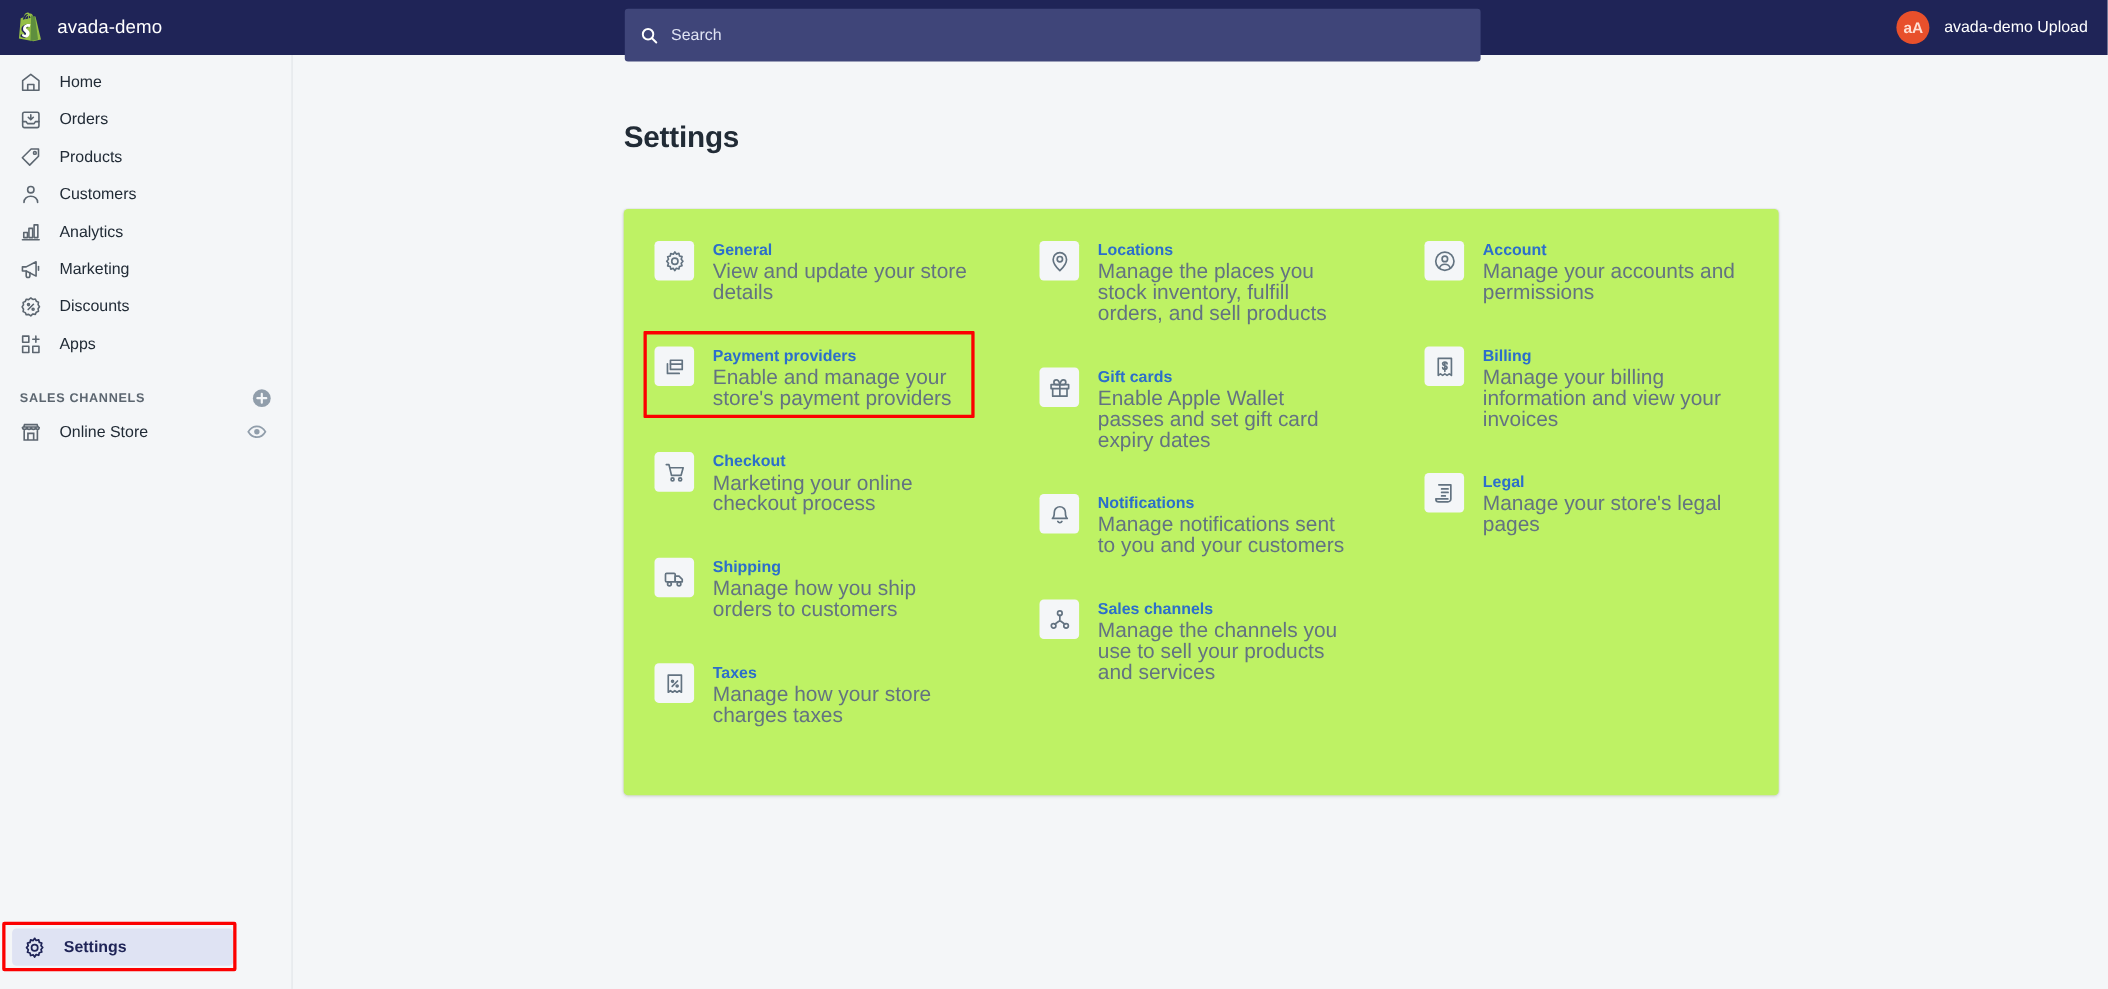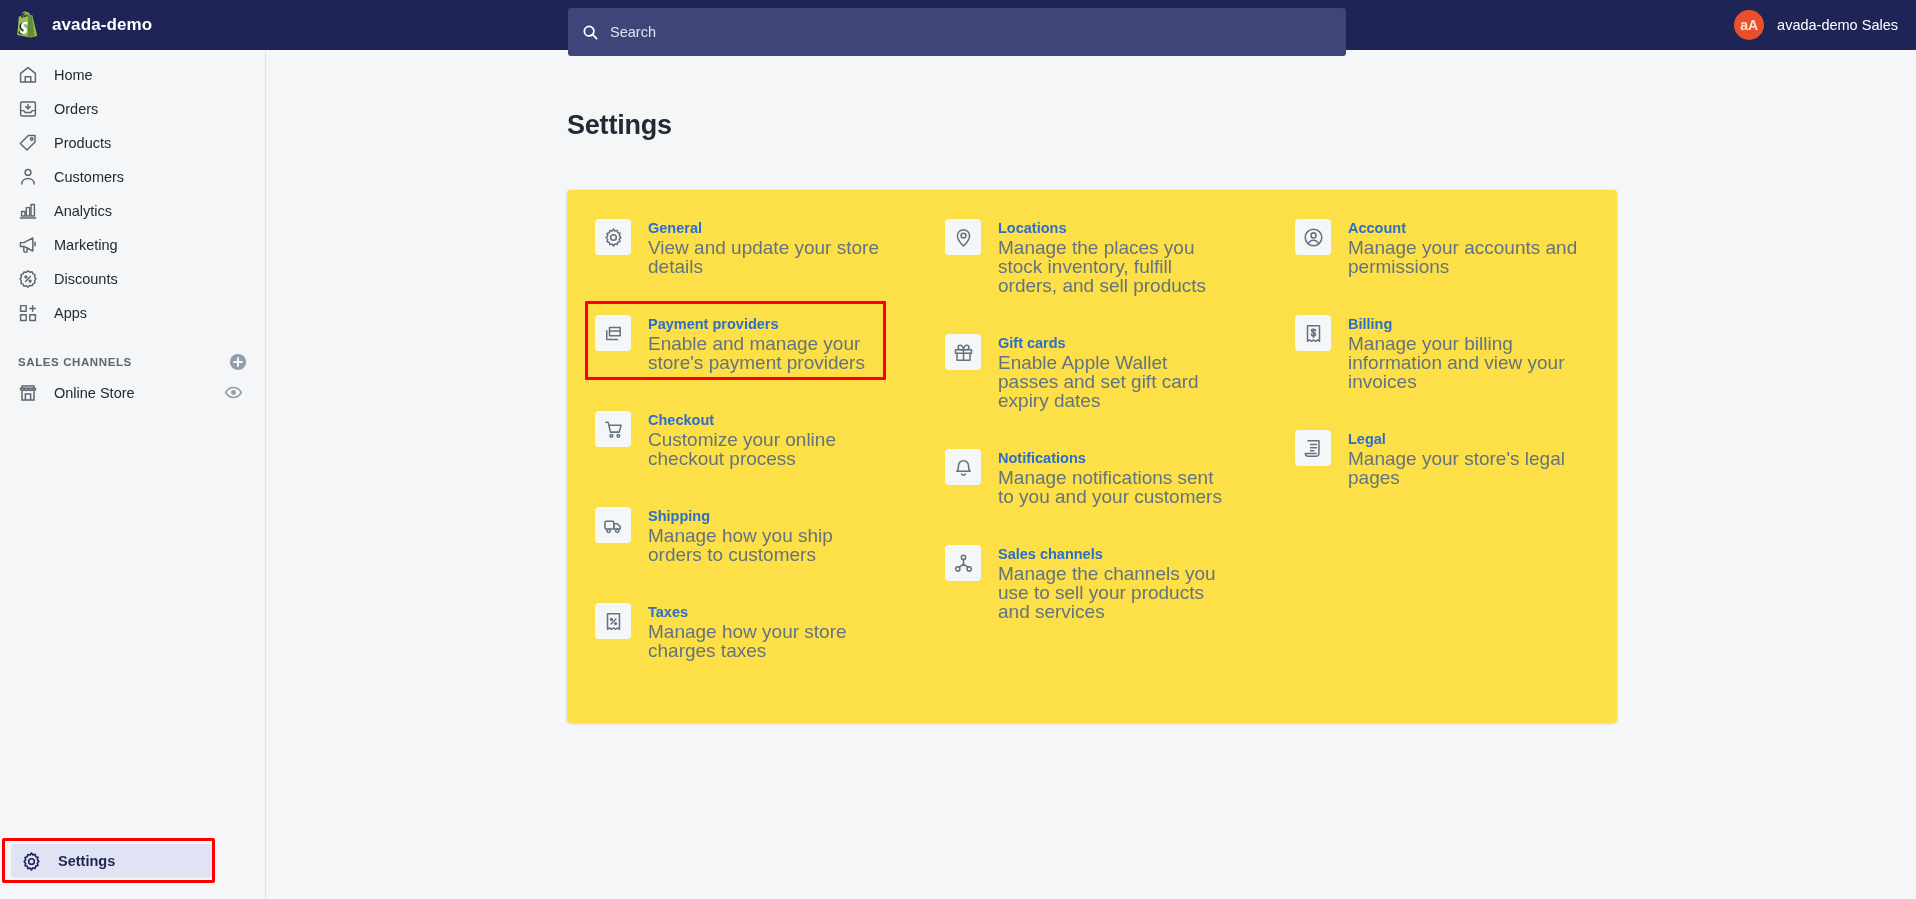--- a/index.html
+++ b/index.html
@@ -17,21 +17,21 @@
     background: #1f2457;
     display: flex; align-items: center;
   }
   #brand {
     display: flex; align-items: center;
     width: 266px; height: 50px;
     padding-left: 14px; gap: 12px;
   }
   #brand .logo { width: 26px; height: 28px; flex: none; }
   #brand .name {
-    color: #ffffff; font-size: 17px; font-weight: bold;
+    color: #ffffff; font-size: 17px; font-weight: normal;
     letter-spacing: .1px; white-space: nowrap;
   }
   #searchbox {
     position: absolute; left: 568px; top: 8px;
     width: 778px; height: 48px;
     background: #3f4579; border-radius: 3px;
     display: flex; align-items: center; gap: 11px;
     padding-left: 14px; cursor: text;
   }
   #searchbox .sicon { width: 17px; height: 17px; flex: none; }
@@ -104,21 +104,21 @@
   #main { position: absolute; top: 50px; left: 267px; width: 1649px; height: 849px; }
   #pagetitle {
     position: absolute; left: 300px; top: 60px;
     font-size: 27px; font-weight: 600; color: #212b36;
     letter-spacing: -.2px;
   }
 
   #card {
     position: absolute; left: 300px; top: 140px;
     width: 1050px; height: 533px;
-    background: #fde047; border-radius: 4px;
+    background: #bef264; border-radius: 4px;
     box-shadow: 0 0 0 1px rgba(63,63,68,.05), 0 1px 3px rgba(63,63,68,.12);
     padding: 28px 0 0 0;
   }
   #grid {
     display: grid;
     grid-template-columns: 350px 350px 350px;
     padding-left: 28px;
   }
   .tile {
     position: relative;
@@ -168,21 +168,21 @@
       <svg viewBox="0 0 20 20" fill="none" stroke="#ffffff" stroke-width="2.1">
         <circle cx="8.4" cy="8.4" r="5.6"></circle>
           <path d="M12.6 12.6l4.6 4.6" stroke-linecap="round"></path>
       </svg>
     </span>
     <span class="splaceholder">Search</span>
   </div>
 
   <div id="user">
     <span class="avatar">aA</span>
-    <span class="uname">avada-demo Sales</span>
+    <span class="uname">avada-demo Upload</span>
   </div>
 </div>
 
 <div id="sidebar">
   <div id="navlist">
       <div class="navitem">
         <span class="nicon"><svg viewBox="0 0 20 20" fill="none" stroke="currentColor" stroke-width="1.45" stroke-linecap="round" stroke-linejoin="round">
             <path d="M2.6 8.4L10 2.6l7.4 5.8V17H2.6z"></path>
             <path d="M7.2 17v-5.2h5.6V17"></path>
           </svg></span>
@@ -312,21 +312,21 @@
             <span class="tiletext"><span class="tiletitle">Payment providers</span><div class="tiledesc">Enable and manage your store's payment providers</div></span>
           </div>
           <div class="tile">
             <span class="tileicon">
               <svg viewBox="0 0 20 20" fill="none" stroke="currentColor" stroke-width="1.45" stroke-linecap="round" stroke-linejoin="round">
                 <path d="M2.6 3.2h2.3l2.2 9.3h8.3l1.8-6.6H5.6"></path>
                 <circle cx="8" cy="16" r="1.3"></circle>
                 <circle cx="14.6" cy="16" r="1.3"></circle>
               </svg>
             </span>
-            <span class="tiletext"><span class="tiletitle">Checkout</span><div class="tiledesc">Customize your online checkout process</div></span>
+            <span class="tiletext"><span class="tiletitle">Checkout</span><div class="tiledesc">Marketing your online checkout process</div></span>
           </div>
           <div class="tile">
             <span class="tileicon">
               <svg viewBox="0 0 20 20" fill="none" stroke="currentColor" stroke-width="1.45" stroke-linecap="round" stroke-linejoin="round">
                 <rect x="1.9" y="6" width="8.4" height="7.3" rx="1"></rect>
                 <path d="M10.3 8.3h3.3l2.8 2.8v2.2h-6.1z"></path>
                 <circle cx="5.3" cy="15.1" r="1.6"></circle>
                 <circle cx="13.6" cy="15.1" r="1.6"></circle>
               </svg>
             </span>

